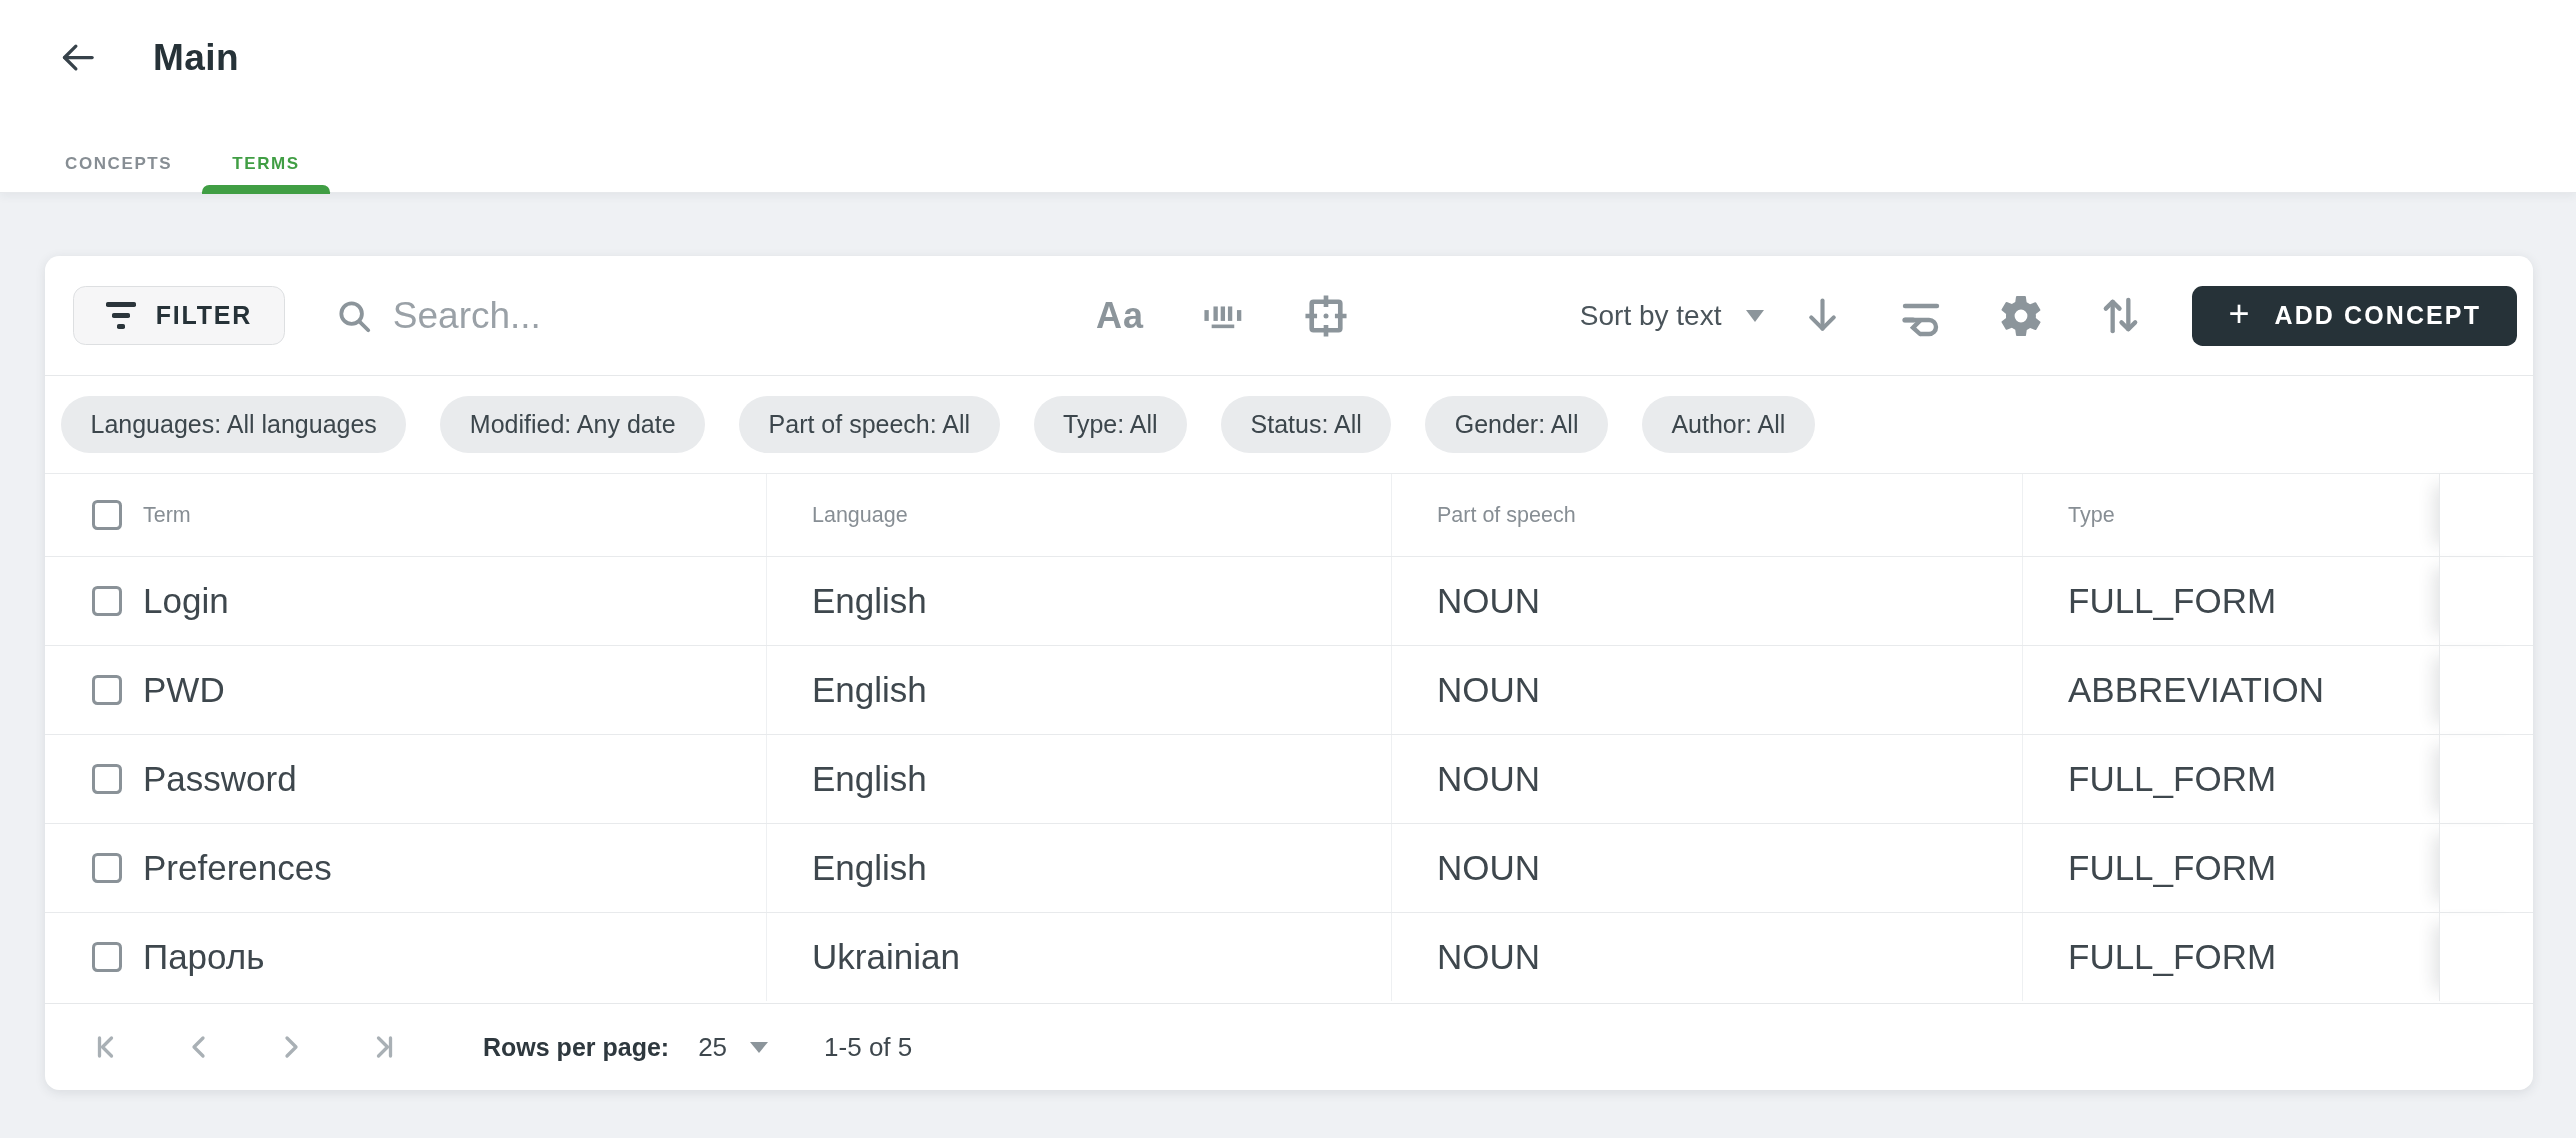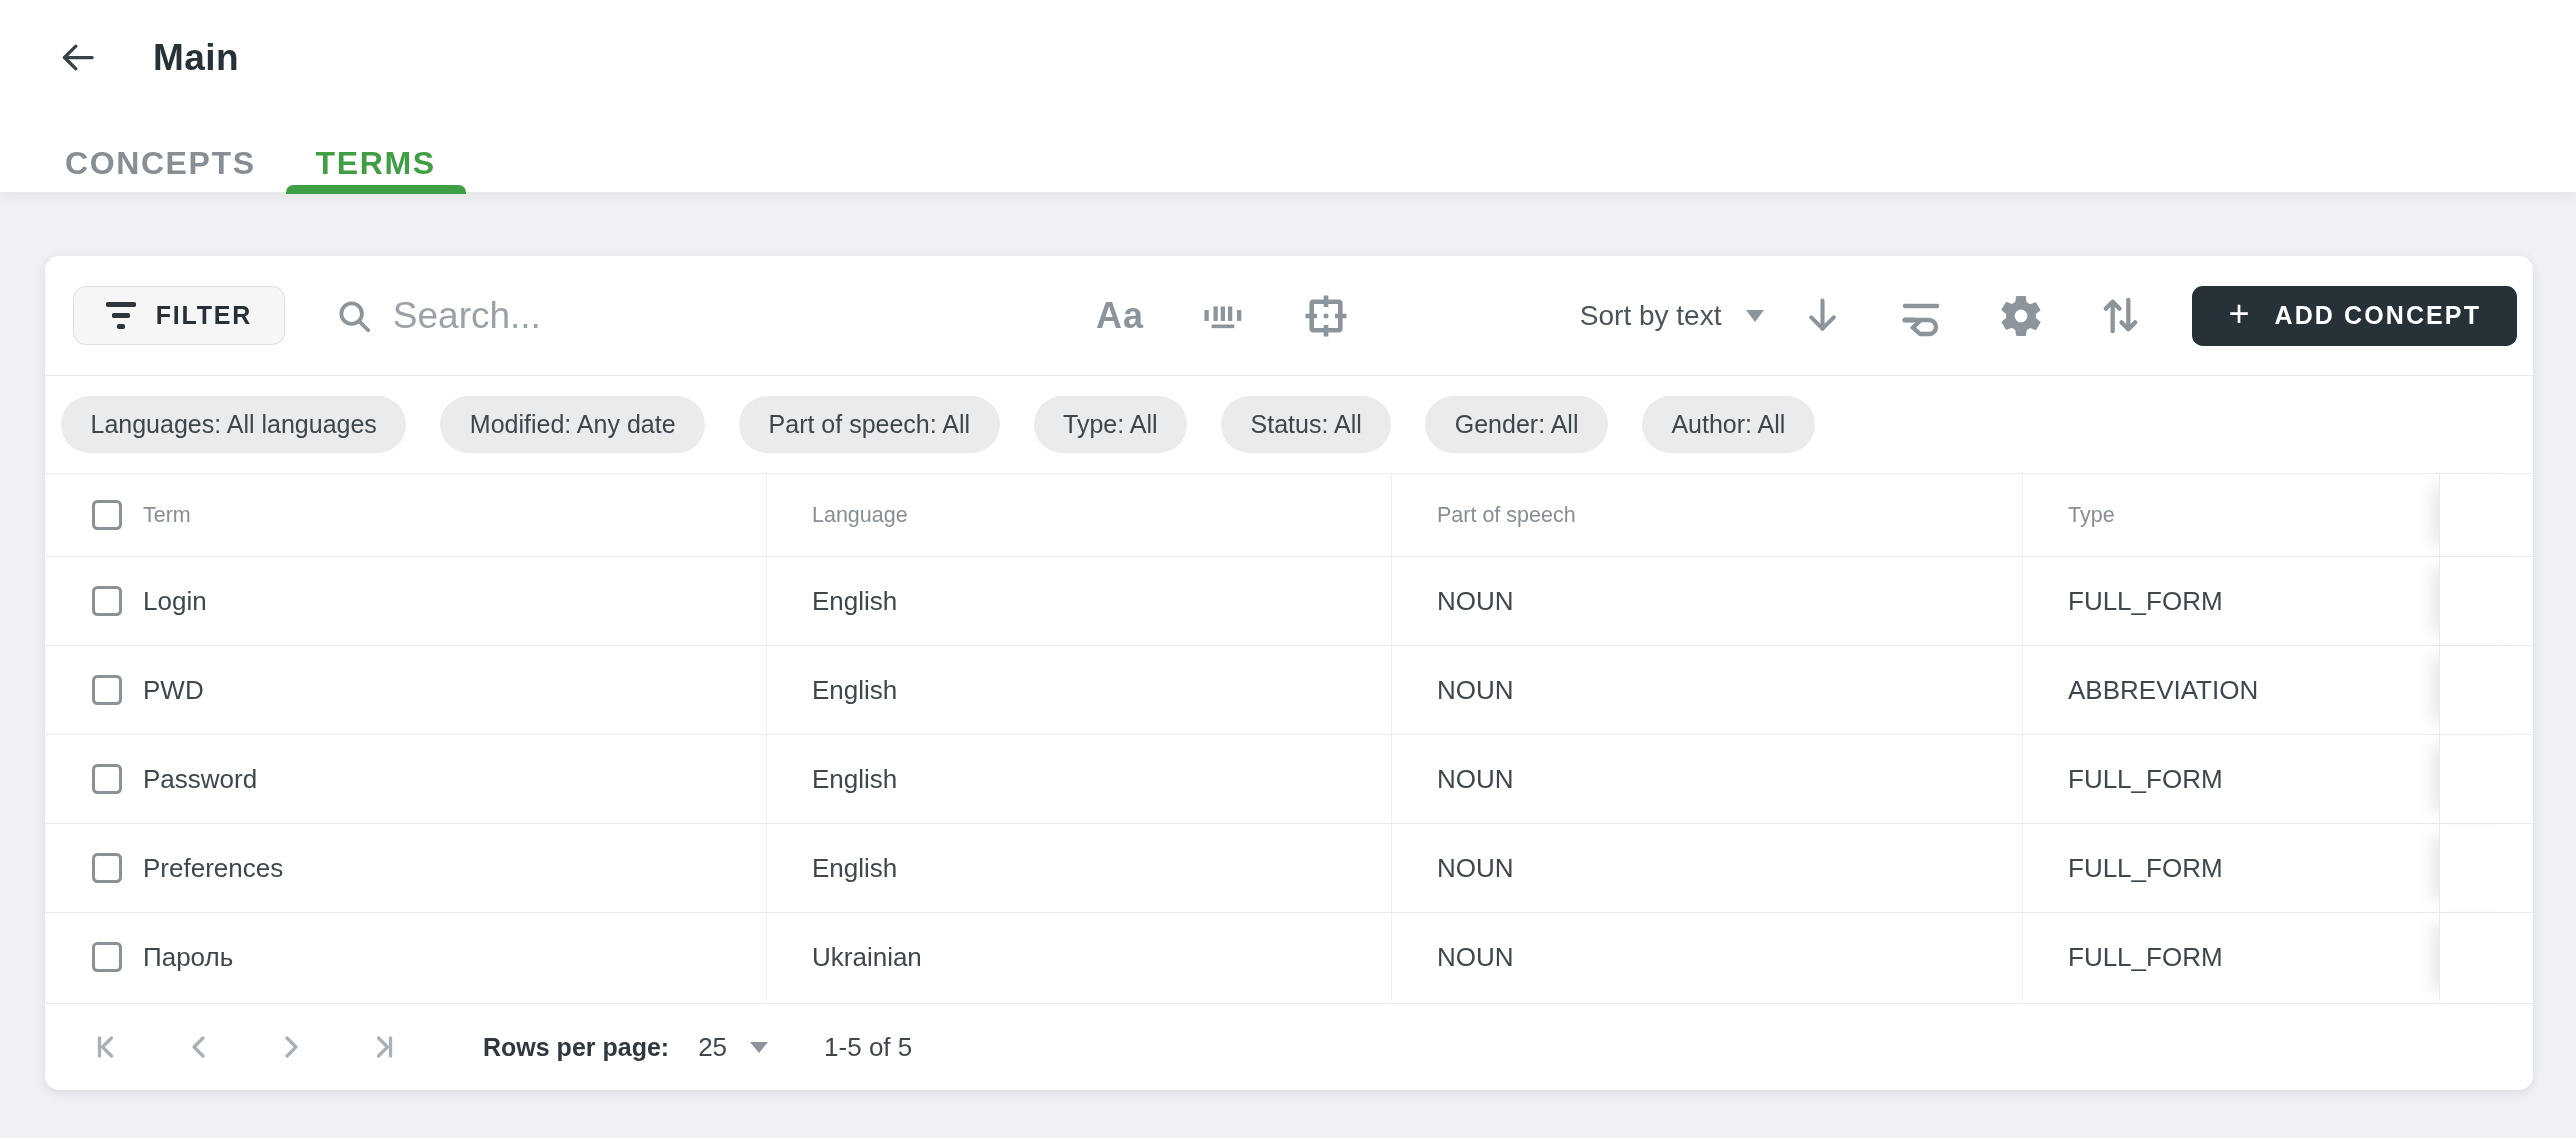--- a/index.html
+++ b/index.html
@@ -23,21 +23,21 @@
   .back-btn { width:47px; height:47px; display:flex; align-items:center; justify-content:center; cursor:pointer; }
   .back-btn svg { width:39px; height:39px; stroke:#37424a; }
   .page-title { margin-left:52px; font-size:37px; font-weight:700; color:#263238; letter-spacing:0.4px; }
 
   .tabs-row { position:absolute; bottom:0; left:35px; display:flex; }
   .tab {
     position:relative;
     padding:0 30px;
     height:57px;
     display:flex; align-items:center; justify-content:center;
-    font-size:32px; font-weight:600; letter-spacing:1.6px;
+    font-size:17px; font-weight:600; letter-spacing:1.6px;
     color:#878e94; cursor:pointer;
   }
   .tab.active { color:var(--green); }
   .tab.active .indicator {
     position:absolute; left:0; right:0; bottom:-1.8px; height:9px;
     background:var(--green);
     border-radius:7.2px 7.2px 0 0;
   }
 
   
@@ -114,21 +114,21 @@
     font-size:25px; color:#3c464c;
     white-space:nowrap; cursor:pointer;
   }
 
   
   .table { flex:1 1 auto; display:flex; flex-direction:column; }
   .trow { display:grid; grid-template-columns:98px 623px 625px 631px 417px 93px; }
   .thead { height:82px; flex:0 0 82px; }
   .thead .cell { font-size:21.5px; color:#878e94; }
   .tbody-row { height:89px; flex:0 0 89px; border-top:1.8px solid #e8eaec; }
-  .cell { display:flex; align-items:center; padding-left:45px; font-size:26px; color:#3e474d; overflow:hidden; }
+  .cell { display:flex; align-items:center; padding-left:45px; font-size:35px; color:#3e474d; overflow:hidden; }
   .cell.first { padding-left:0; }
   .cell-select { display:flex; align-items:center; justify-content:flex-start; padding-left:47px; }
   .cell.bordered { border-left:1.8px solid #eef0f2; }
   .cell-pinned {
     border-left:1.8px solid #e8eaec;
     box-shadow:-16px 0 16px -10.7px rgba(30,40,50,0.13);
     padding-left:0;
   }
   .checkbox {
     width:30px; height:30px;

